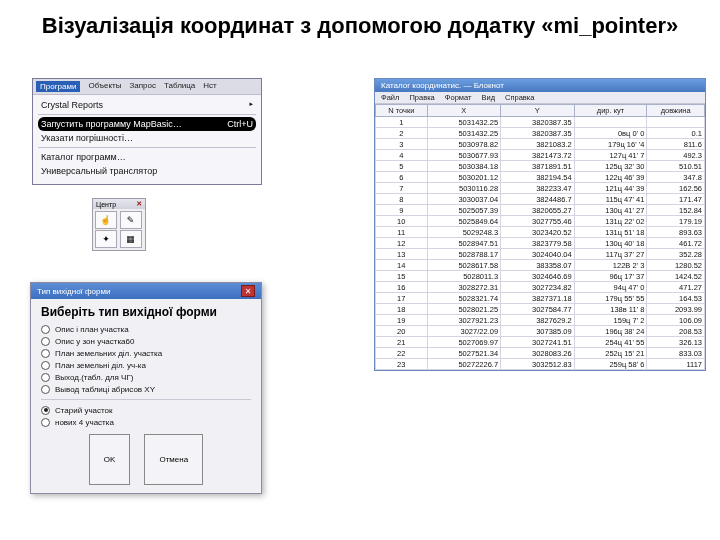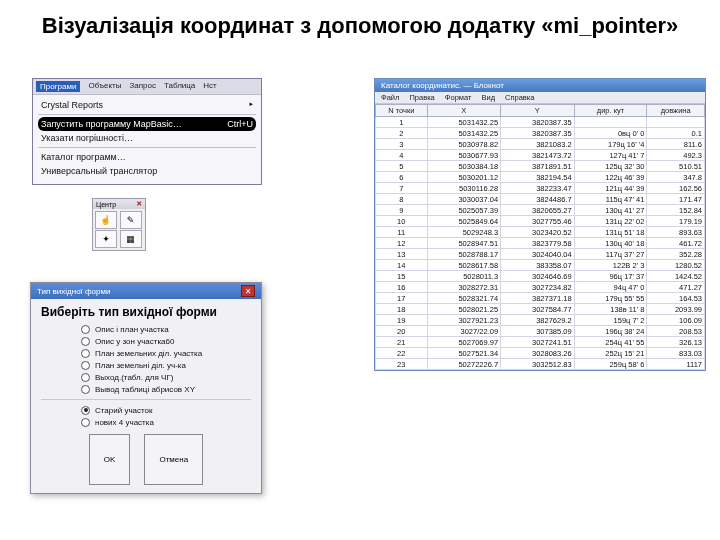--- a/index.html
+++ b/index.html
@@ -16,21 +16,21 @@
   .menu-arrow { font-size: 7px; }
   .toolbox { position: absolute; left: 92px; top: 198px; width: 54px; border: 1px solid #9c9cac; background: #efefef; font-size: 8px; }
   .toolbox-hdr { background: linear-gradient(#e6e6ee,#d2d2dc); padding: 1px 3px; display: flex; justify-content: space-between; align-items: center; font-size: 7px; }
   .toolbox-body { display: grid; grid-template-columns: 1fr 1fr; gap: 1px; padding: 2px; }
   .tool-btn { width: 22px; height: 18px; border: 1px solid #a8a8b6; background: #fafafc; display: flex; align-items: center; justify-content: center; font-size: 9px; }
   .dialog { position: absolute; left: 30px; top: 282px; width: 232px; border: 1px solid #8a8aa0; background: #fca5a5; font-size: 8.5px; box-shadow: 2px 2px 6px rgba(0,0,0,.3); }
   .dlg-hdr { background: linear-gradient(#5c8ed6,#3c6fc0); color: #fff; padding: 2px 6px; display: flex; justify-content: space-between; align-items: center; font-size: 8px; }
   .dlg-close { background: #c13232; color: #fff; width: 14px; height: 12px; display: flex; align-items: center; justify-content: center; font-size: 8px; border: 1px solid #7a1a1a; }
   .dlg-body { padding: 6px 10px 8px; background: #f0f0f5; }
   .dlg-label { font-weight: bold; margin-bottom: 4px; font-size: 12px; }
-  .radio-row { display: flex; align-items: center; gap: 5px; padding: 1.5px 0; font-size: 8px; color: #111; margin-left: 40px; }
+  .radio-row { display: flex; align-items: center; gap: 5px; padding: 1.5px 0; font-size: 8px; color: #111; }
   .radio { width: 9px; height: 9px; border: 1px solid #555; border-radius: 50%; background: #fff; flex-shrink: 0; display: flex; align-items: center; justify-content: center; }
   .radio.on::after { content: ""; width: 4px; height: 4px; background: #222; border-radius: 50%; display: block; }
   .dlg-sep { height: 1px; background: #c8c8d4; margin: 4px 0; }
   .dlg-btns { display: flex; justify-content: center; gap: 14px; margin-top: 6px; }
   .dlg-btn { border: 1px solid #888; background: #f4f4f8; padding: 20px 14px; font-size: 8px; }
   .right-col { position: absolute; left: 330px; top: 78px; width: 360px; }
   .coord-window { border: 1px solid #6a8abf; background: #fff; font-size: 8px; width: 332px; margin-left: 44px; }
   .coord-title { background: linear-gradient(#6a9ee0,#4778c0); color: #fff; padding: 2px 6px; font-size: 8px; display: flex; justify-content: space-between; }
   .coord-menu { background: #eaeaf2; padding: 1px 6px; display: flex; gap: 10px; font-size: 7.5px; color: #222; border-bottom: 1px solid #c5c5d4; }
   .coord-table { width: 100%; border-collapse: collapse; font-size: 7.5px; }

